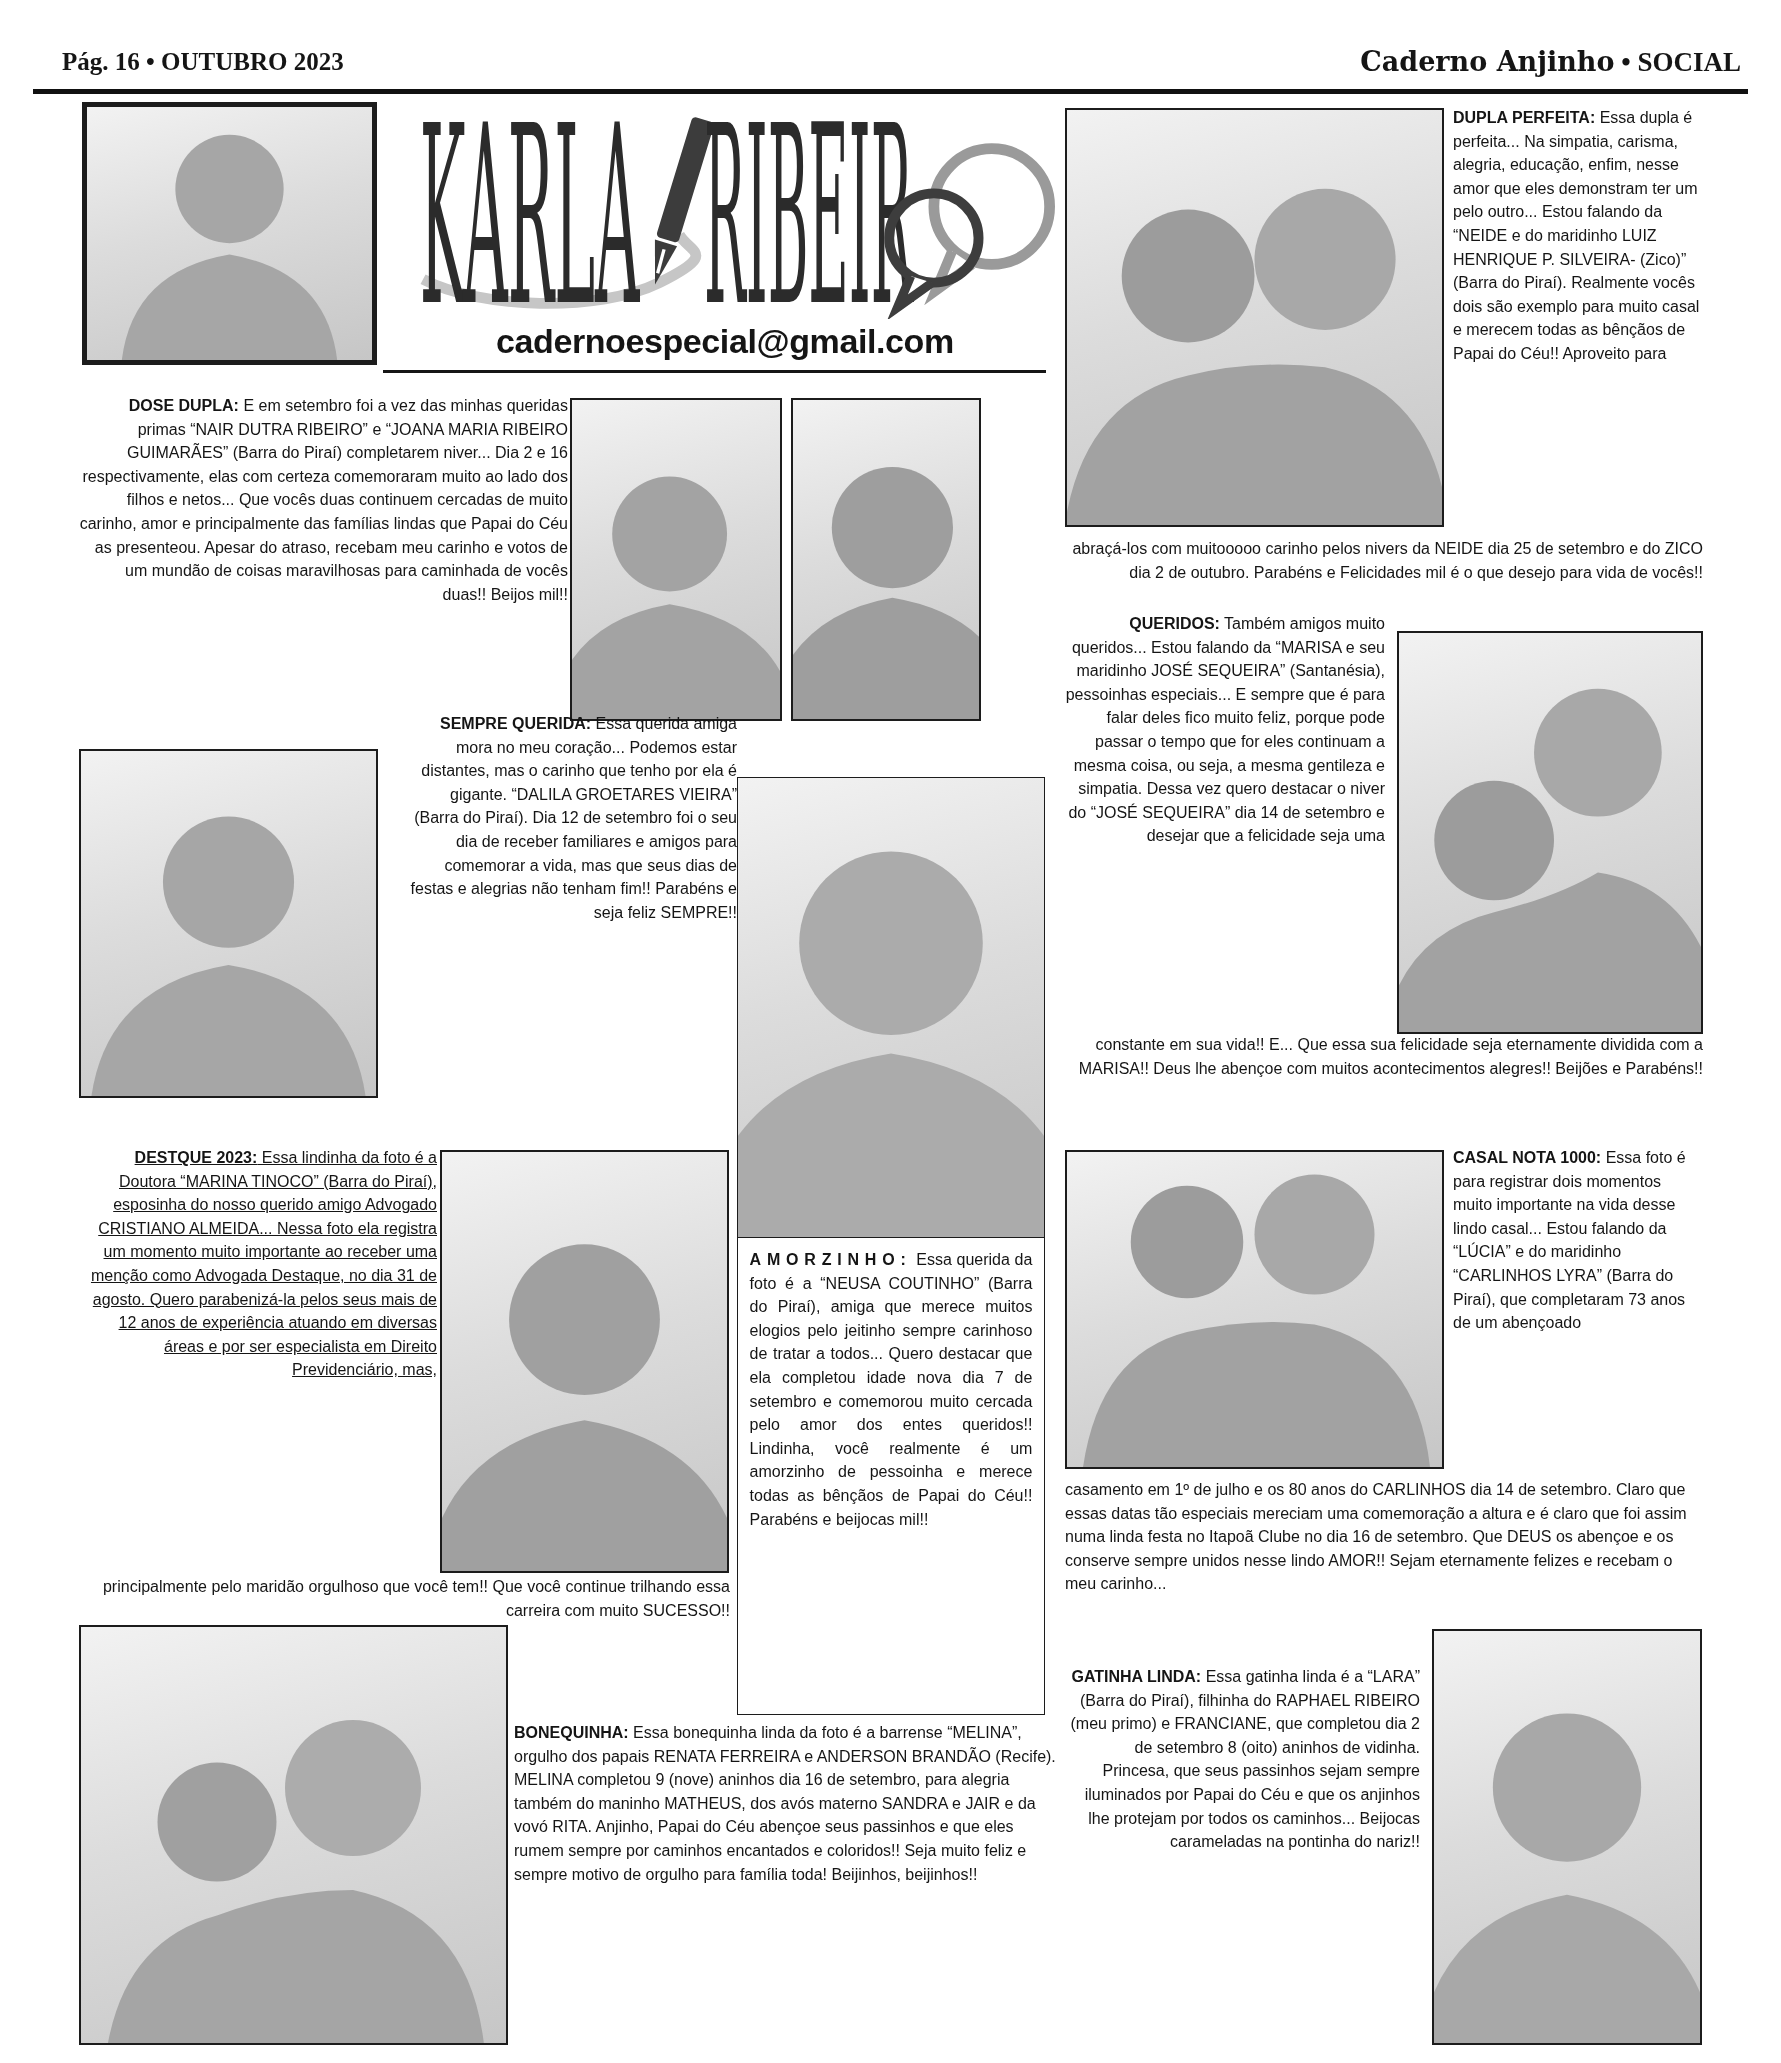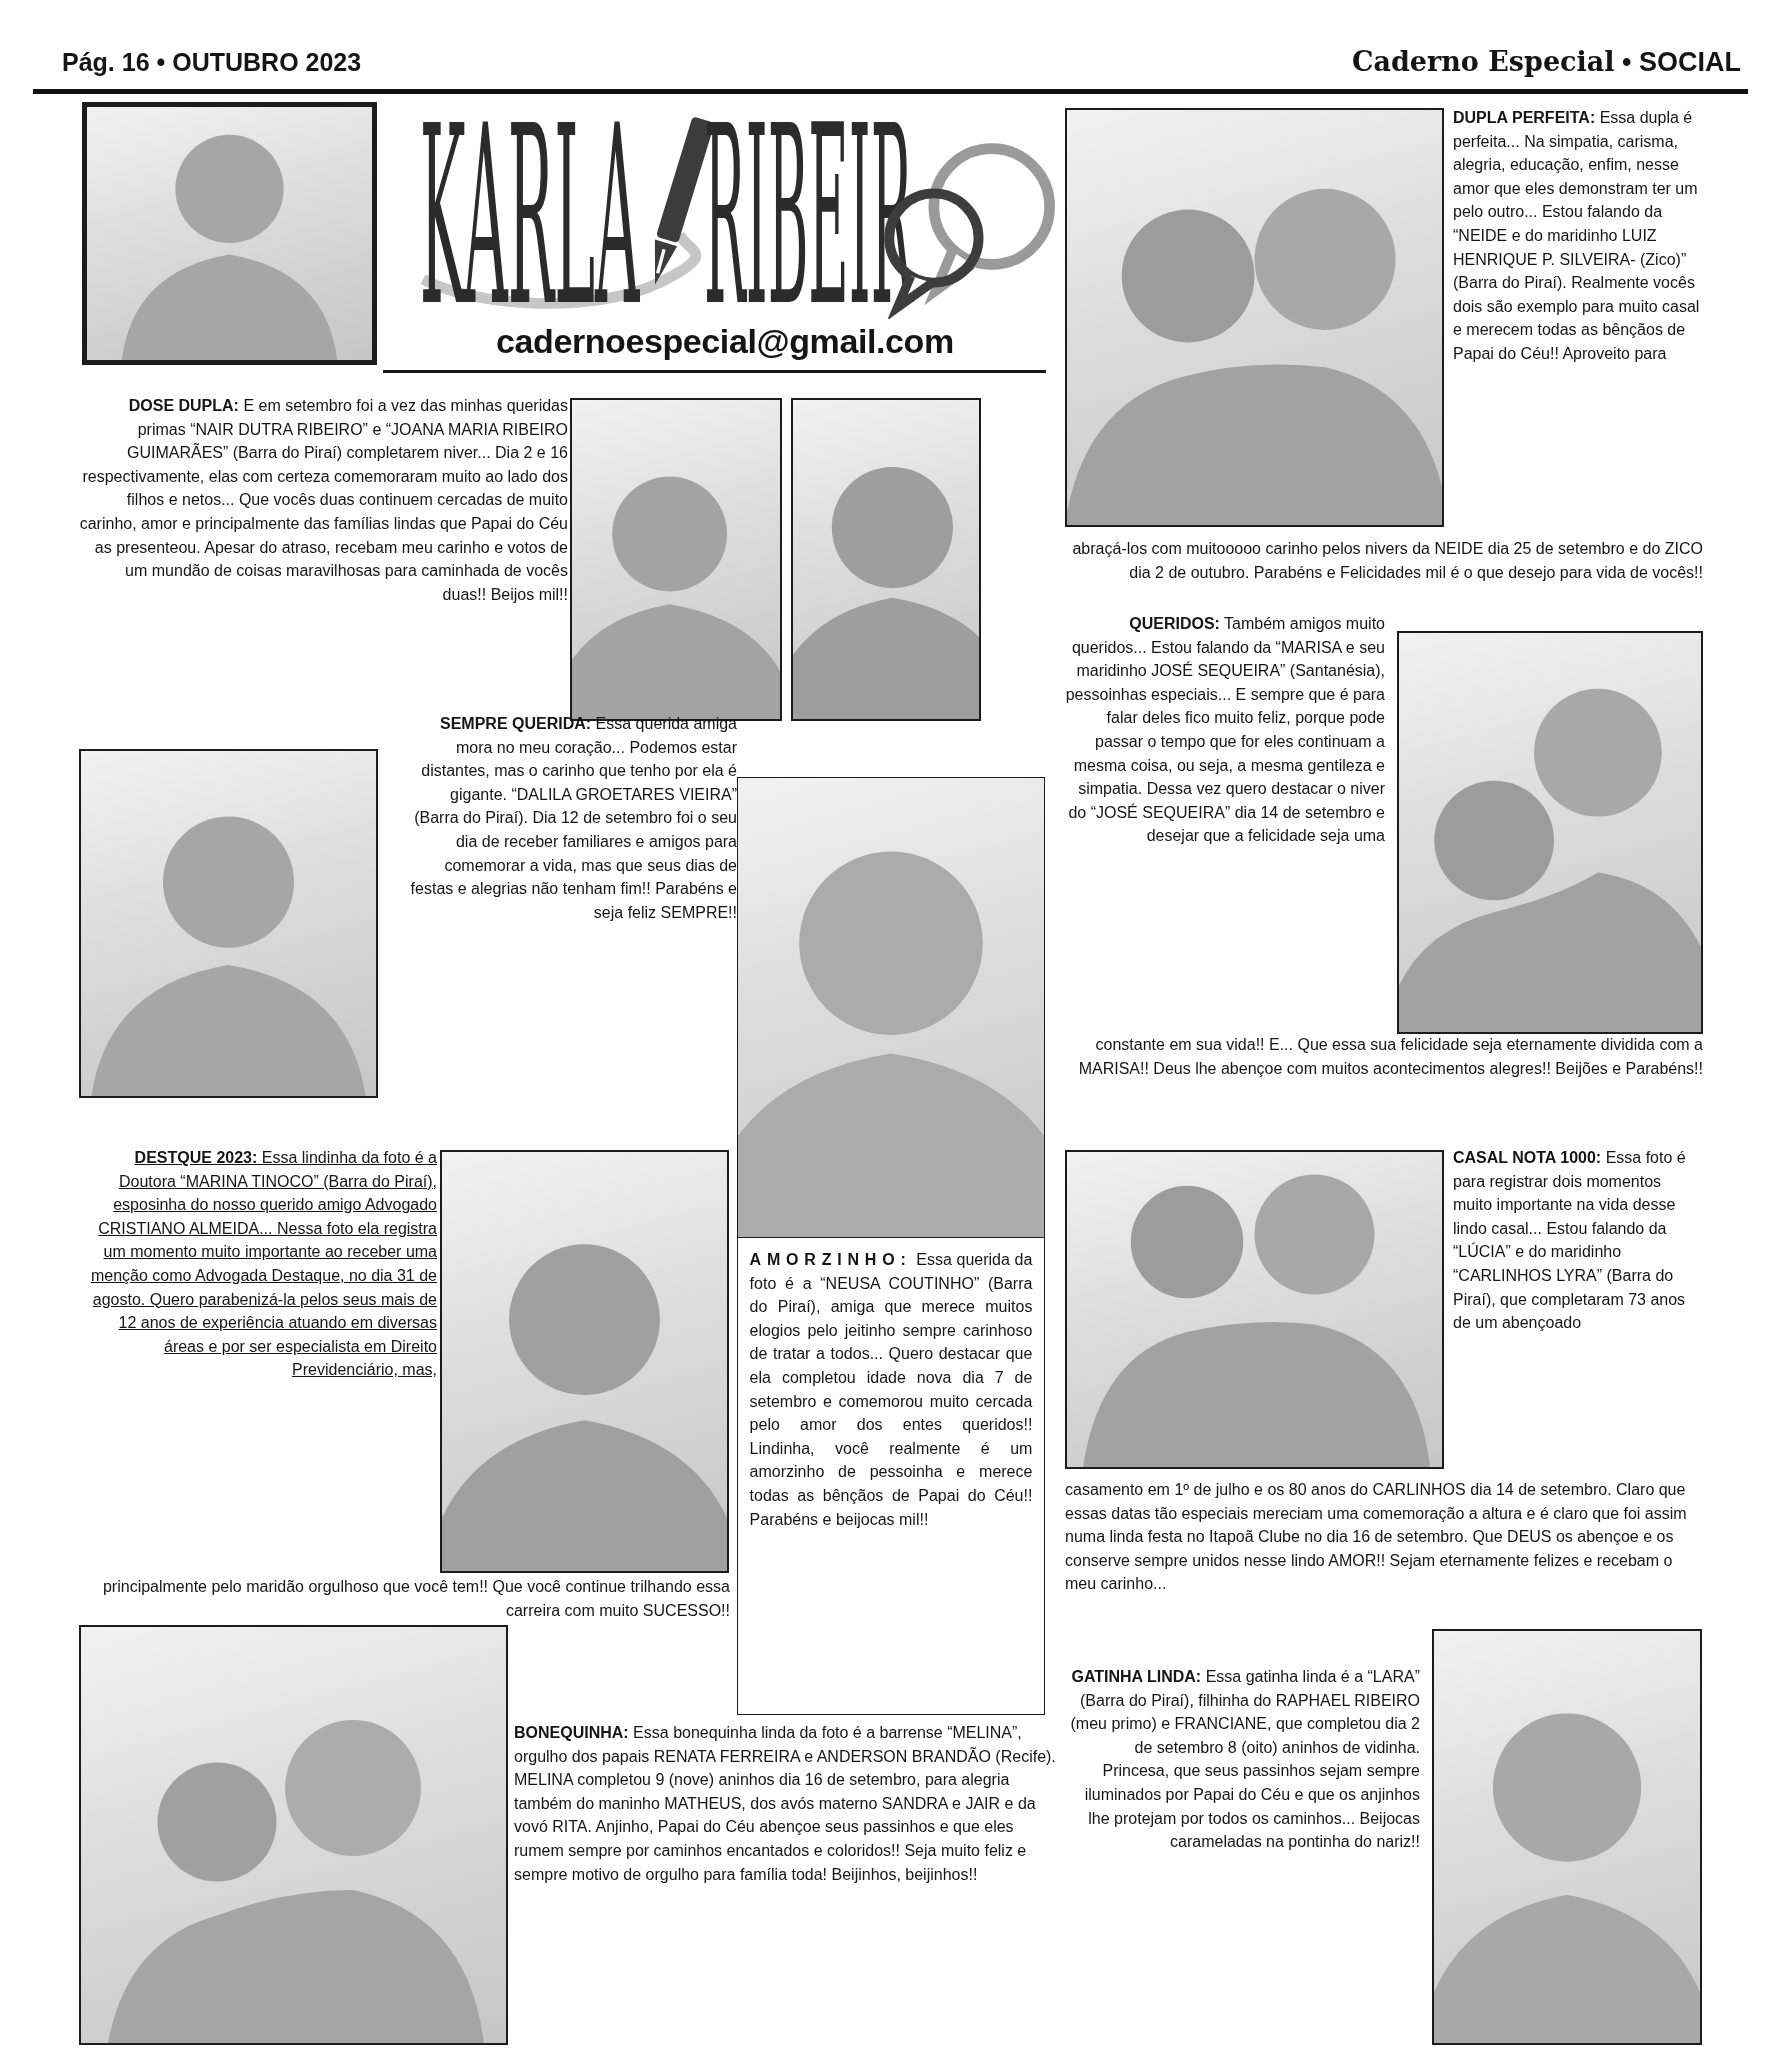--- a/index.html
+++ b/index.html
@@ -1,42 +1,42 @@
 <!DOCTYPE html>
 <html lang="pt" style="font-size:13.2px"><head>
 <meta charset="utf-8">
 <style>
   html,body{margin:0;padding:0;background:#7d7d7d;}
   .page{position:relative;width:1781px;height:2064px;background:#ffffff;
         font-family:"Liberation Sans",sans-serif;color:#151515;overflow:hidden;margin:0 auto;}
   .abs{position:absolute;}
   .article{font-size:16px;line-height:23.6px;letter-spacing:0;}
   .article b{font-weight:700;}
-  .hdr{font-size:25px;font-weight:700;white-space:nowrap;}
+  .hdr{font-size:25px;font-weight:700;white-space:nowrap;font-family:Liberation Serif, serif;}
   .hdr-serif{font-family:"DejaVu Serif",serif;font-size:27px;font-weight:700;}
   .hdr-rule{background:#111;height:5px;}
   .photo{background:linear-gradient(165deg,#f2f2f2 0%,#dcdcdc 45%,#c6c6c6 100%);
          border:2.5px solid #1c1c1c;box-sizing:border-box;overflow:hidden;}
   .photo svg{width:100%;height:100%;display:block;}
   .photo-thick{border-width:5px;}
   .email{font-weight:700;font-size:34px;letter-spacing:-0.4px;text-align:left;}
   .masthead-rule{background:#161616;height:2.5px;}
   .amor-box{border:1.7px solid #1c1c1c;box-sizing:border-box;background:#fff;}
   .amor-photo{border:none;border-bottom:1.7px solid #1c1c1c;}
   .amor-text{padding:10px 11.6px 0 11.6px;text-align:justify;}
   .spaced{letter-spacing:5.8px;}
 </style>
 </head>
 <body>
 
 <div class="page">
 
   <div class="abs hdr" style="left:62px;top:48px;">Pág. 16 • OUTUBRO 2023</div>
   <div class="abs" style="right:40px;top:46px;white-space:nowrap;">
-    <span class="hdr-serif">Caderno Especial</span><span class="hdr" style="font-size:27px;"> • </span><span class="hdr" style="font-size:27px;">SOCIAL</span>
+    <span class="hdr-serif">Caderno Anjinho</span><span class="hdr" style="font-size:27px;"> • </span><span class="hdr" style="font-size:27px;">SOCIAL</span>
   </div>
   <div class="abs hdr-rule" style="left:33px;top:89px;width:1715px;"></div>
 
   <div class="abs photo photo-thick" style="left:82px;top:102px;width:295px;height:263px;">
     <svg viewBox="0 0 100 100" preserveAspectRatio="xMidYMax slice">
       <circle cx="50" cy="40" r="19" fill="#a6a6a6"></circle>
         <path d="M12 102 Q15 69 50 63 Q85 69 88 102 Z" fill="#a6a6a6"></path>
     </svg>
   </div>
 

